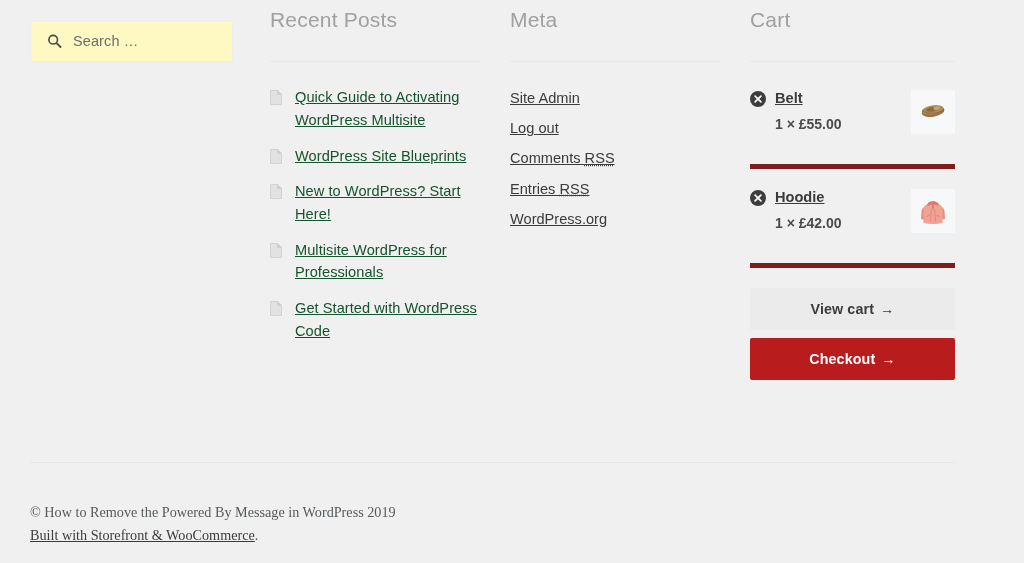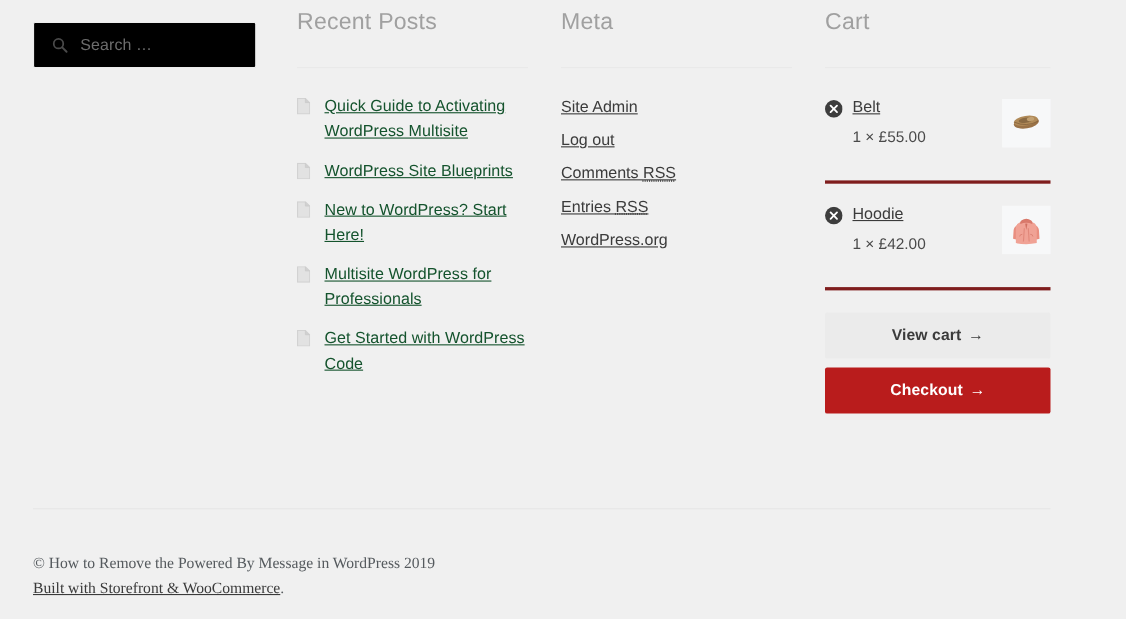--- a/index.html
+++ b/index.html
@@ -39,21 +39,21 @@
   .col-recent  { width: 240px; padding-right: 30px; }
   .col-meta    { width: 240px; padding-right: 30px; }
   .col-cart    { width: 205px; }
 
   
   .search-form {
     position: relative;
     margin-top: 12px;
     width: 203px;
     height: 42px;
-    background: #000000;
+    background: #fef9c3;
     border: 1px solid #ededed;
     border-radius: 2px;
     box-sizing: border-box;
     display: flex;
     align-items: center;
     box-shadow: inset 0 1px 1px rgba(0,0,0,0.02);
   }
   .search-icon {
     position: absolute;
     left: 16px;
@@ -150,22 +150,23 @@
   
   .cart-list {
     list-style: none;
     margin: 0;
     padding: 0;
   }
   .cart-item {
     position: relative;
     padding: 0 0 22px 0;
     margin: 0 0 20px 0;
-    border-bottom: 3px solid #7f1d1d;
+    border-bottom: 5px solid #7f1d1d;
     min-height: 52px;
+    font-weight: bold;
   }
   .remove-btn {
     position: absolute;
     left: 0;
     top: 1px;
     width: 16px;
     height: 16px;
     display: block;
     cursor: pointer;
   }

